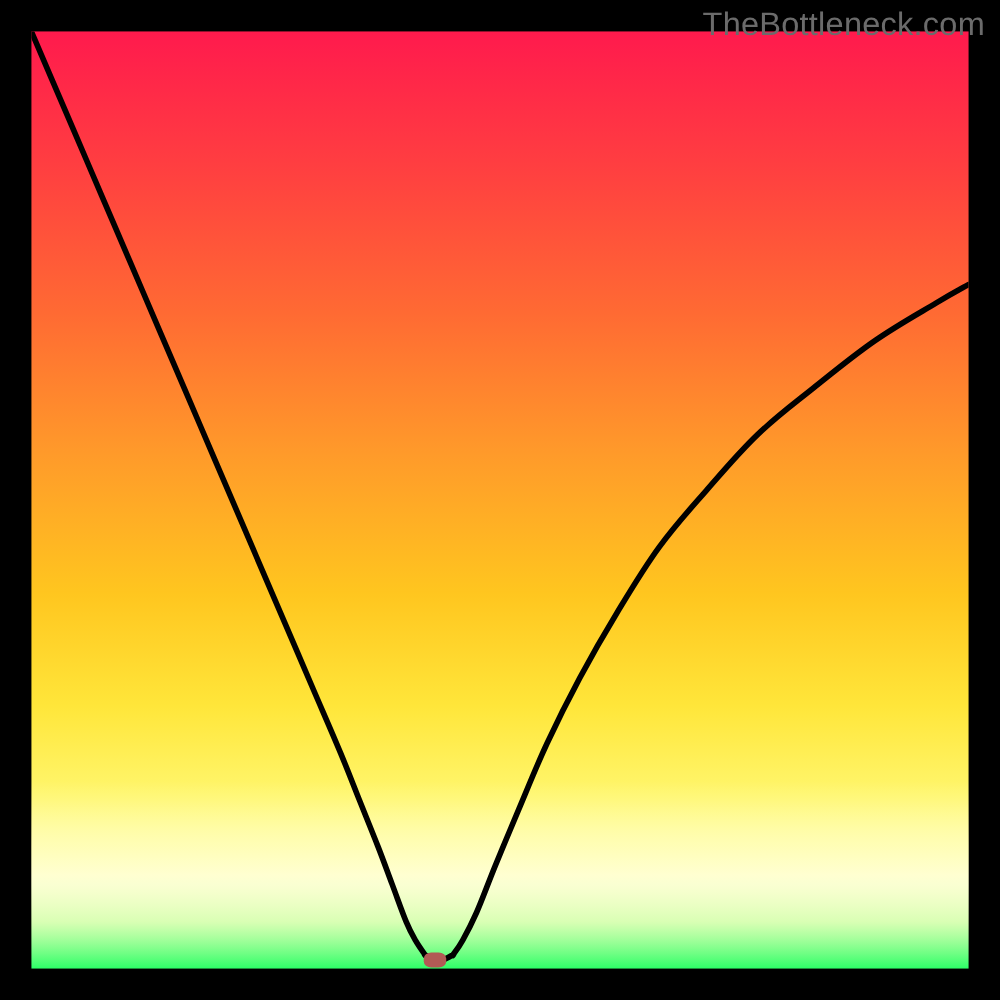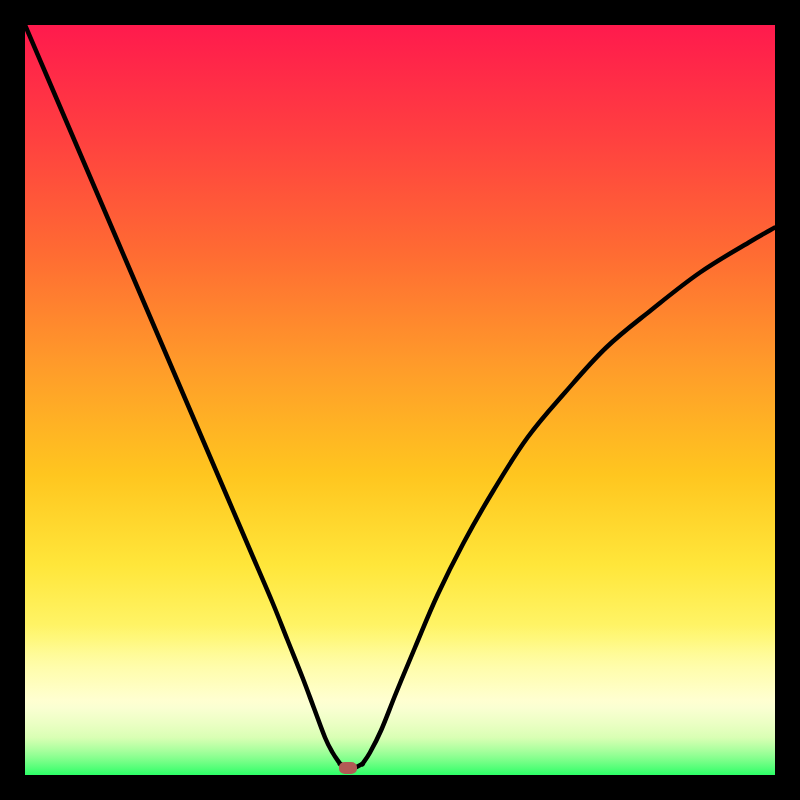--- a/index.html
+++ b/index.html
@@ -97,13 +97,14 @@
       <div class="grad-yellowband"></div>
     </div>
 
     <svg class="curve" viewBox="0 0 750 750" preserveAspectRatio="none">
       <path id="curve-path" fill="none" stroke="#000000" stroke-width="4.5" stroke-linecap="round" stroke-linejoin="round" d="M 0.00 0.00 C 4.05 9.45, 14.40 33.60, 22.50 52.50 C 30.60 71.40, 36.90 86.10, 45.00 105.00 C 53.10 123.90, 59.40 138.60, 67.50 157.50 C 75.60 176.40, 81.90 191.10, 90.00 210.00 C 98.10 228.90, 104.40 243.60, 112.50 262.50 C 120.60 281.40, 126.90 296.10, 135.00 315.00 C 143.10 333.90, 149.40 348.60, 157.50 367.50 C 165.60 386.40, 171.90 401.10, 180.00 420.00 C 188.10 438.90, 194.40 453.60, 202.50 472.50 C 210.60 491.40, 216.90 506.10, 225.00 525.00 C 233.10 543.90, 240.75 561.30, 247.50 577.50 C 254.25 593.70, 257.10 601.50, 262.50 615.00 C 267.90 628.50, 272.77 640.35, 277.50 652.50 C 282.23 664.65, 284.70 671.70, 288.75 682.50 C 292.80 693.30, 296.63 704.40, 300.00 712.50 C 303.38 720.60, 304.80 722.77, 307.50 727.50 C 310.20 732.23, 313.65 736.73, 315.00 738.75 C 316.35 740.77, 313.65 738.08, 315.00 738.75 C 316.35 739.42, 319.80 741.83, 322.50 742.50 C 325.20 743.17, 327.30 743.17, 330.00 742.50 C 332.70 741.83, 336.15 739.42, 337.50 738.75 C 338.85 738.08, 336.15 740.77, 337.50 738.75 C 338.85 736.73, 341.63 733.58, 345.00 727.50 C 348.38 721.42, 351.52 715.80, 356.25 705.00 C 360.98 694.20, 365.18 682.35, 371.25 667.50 C 377.32 652.65, 382.57 640.05, 390.00 622.50 C 397.43 604.95, 403.73 588.90, 412.50 570.00 C 421.28 551.10, 428.63 536.40, 438.75 517.50 C 448.88 498.60, 457.27 483.90, 468.75 465.00 C 480.23 446.10, 489.68 430.05, 502.50 412.50 C 515.33 394.95, 525.83 383.70, 540.00 367.50 C 554.17 351.30, 565.73 337.35, 581.25 322.50 C 596.77 307.65, 609.38 298.50, 626.25 285.00 C 643.13 271.50, 657.45 259.65, 675.00 247.50 C 692.55 235.35, 710.25 225.60, 723.75 217.50 C 737.25 209.40, 745.27 205.20, 750.00 202.50"></path>
     </svg>
 
     <div id="marker" class="marker" style="left: 322.5px; top: 742.5px; background: rgb(178, 90, 85);"></div>
   </div>
 
+  <div class="watermark">TheBottleneck.com</div>
 </div>
 
 </body></html>

